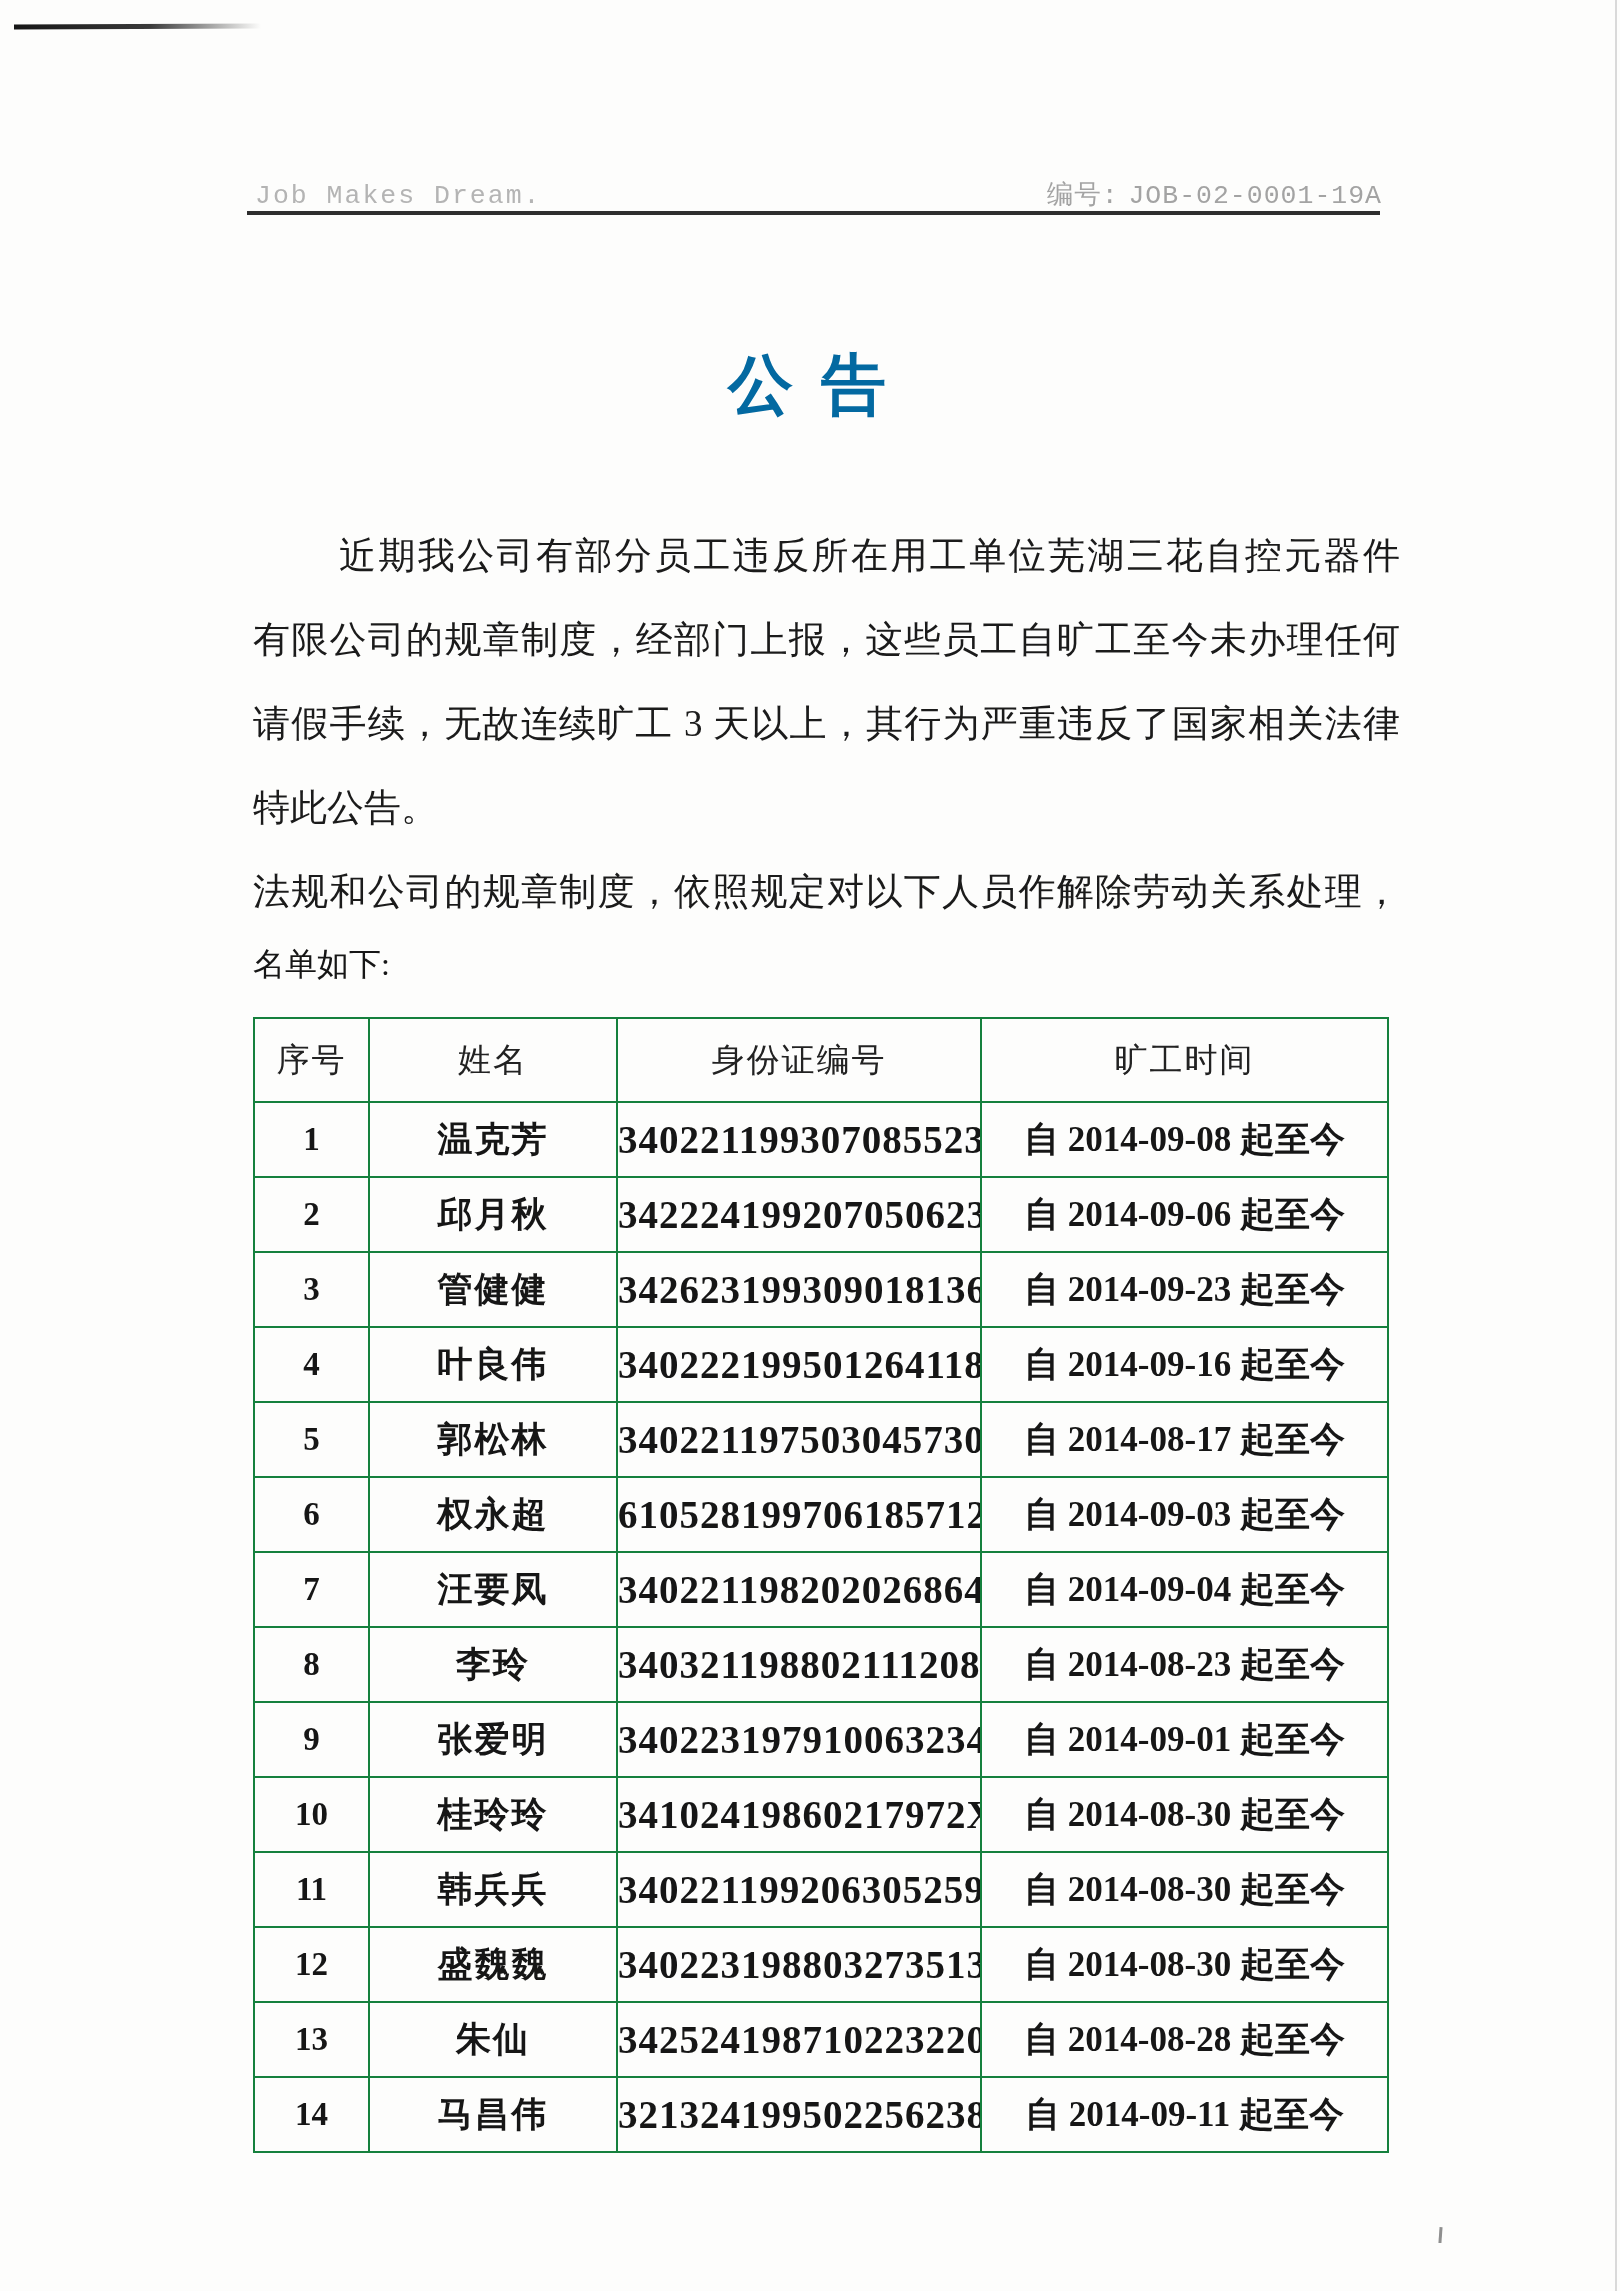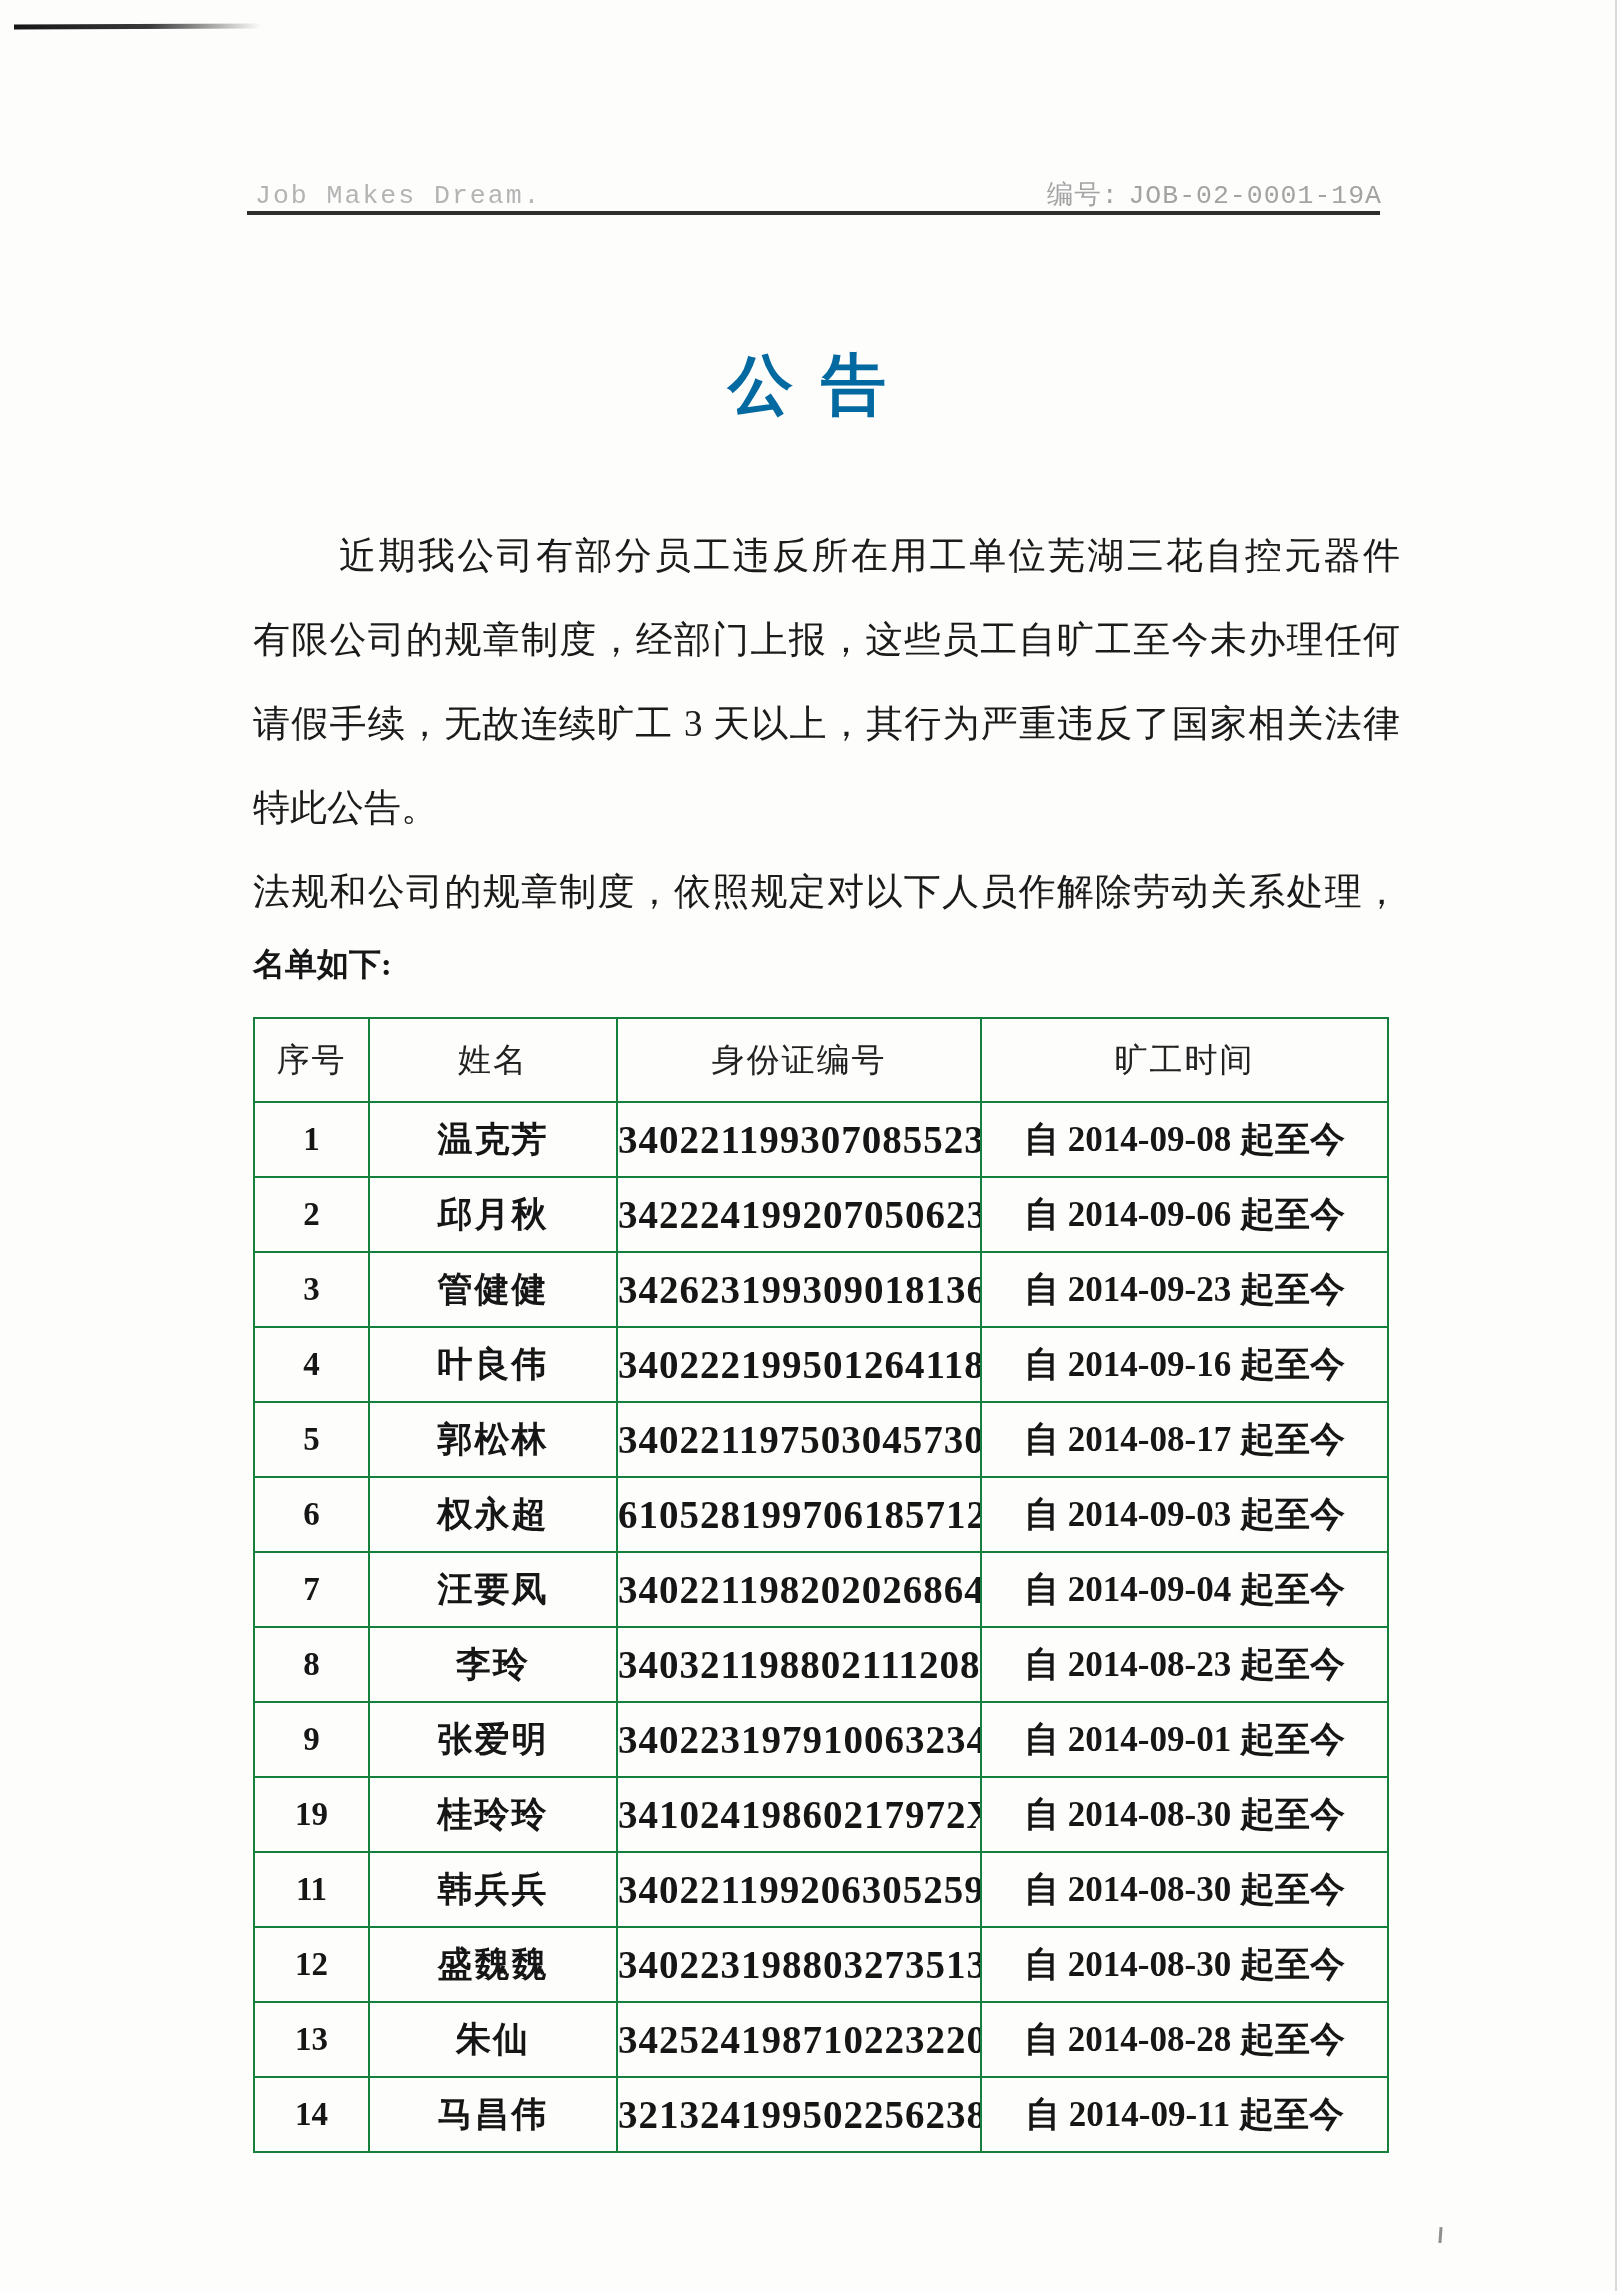--- a/index.html
+++ b/index.html
@@ -57,21 +57,21 @@
   .body-text {
     position: absolute; top: 514px; left: 253px; width: 1147px;
     font-size: 37px; line-height: 84px; color: #1b1b1b;
   }
   .body-text .line { text-align: justify; text-align-last: justify; height: 84px; }
   .body-text .line.indent { text-indent: 86px; }
   .body-text .line.last { text-align: left; text-align-last: left; }
 
   .list-label {
     position: absolute; top: 943px; left: 253px;
-    font-size: 32px; font-weight: 700; color: #161616;
+    font-size: 32px; font-weight: 400; color: #161616;
   }
 
   
   table.roster {
     position: absolute; top: 1017px; left: 253px; width: 1133px;
     border-collapse: collapse; table-layout: fixed;
     border: 2.9px solid #1d1d1d;
   }
   table.roster th, table.roster td {
     border: 2px solid #15803d;
@@ -181,21 +181,21 @@
       <td class="c-id">340321198802111208</td>
       <td class="c-date">自 2014-08-23 起至今</td>
     </tr>
         <tr>
       <td class="c-no">9</td>
       <td class="c-name">张爱明</td>
       <td class="c-id">340223197910063234</td>
       <td class="c-date">自 2014-09-01 起至今</td>
     </tr>
         <tr>
-      <td class="c-no">19</td>
+      <td class="c-no">10</td>
       <td class="c-name">桂玲玲</td>
       <td class="c-id">34102419860217972X</td>
       <td class="c-date">自 2014-08-30 起至今</td>
     </tr>
         <tr>
       <td class="c-no">11</td>
       <td class="c-name">韩兵兵</td>
       <td class="c-id">340221199206305259</td>
       <td class="c-date">自 2014-08-30 起至今</td>
     </tr>

